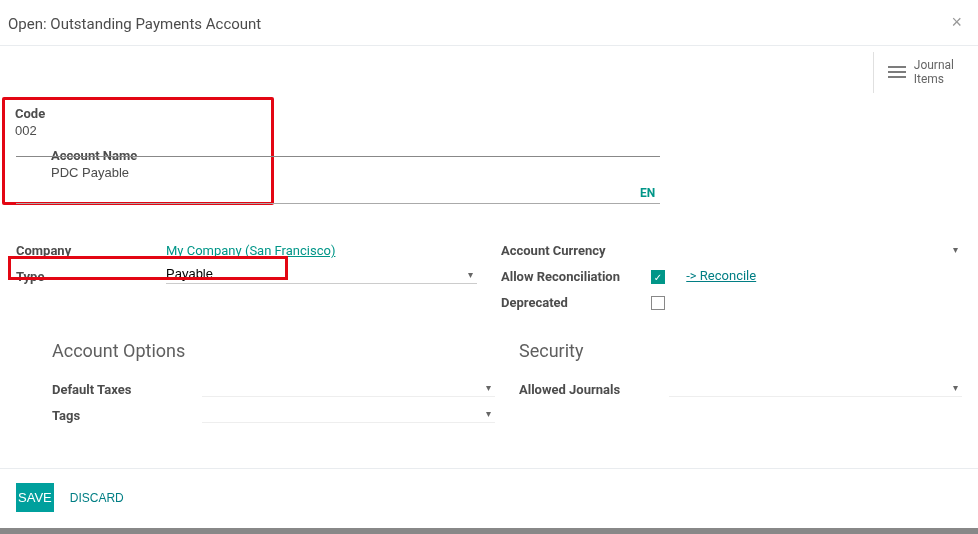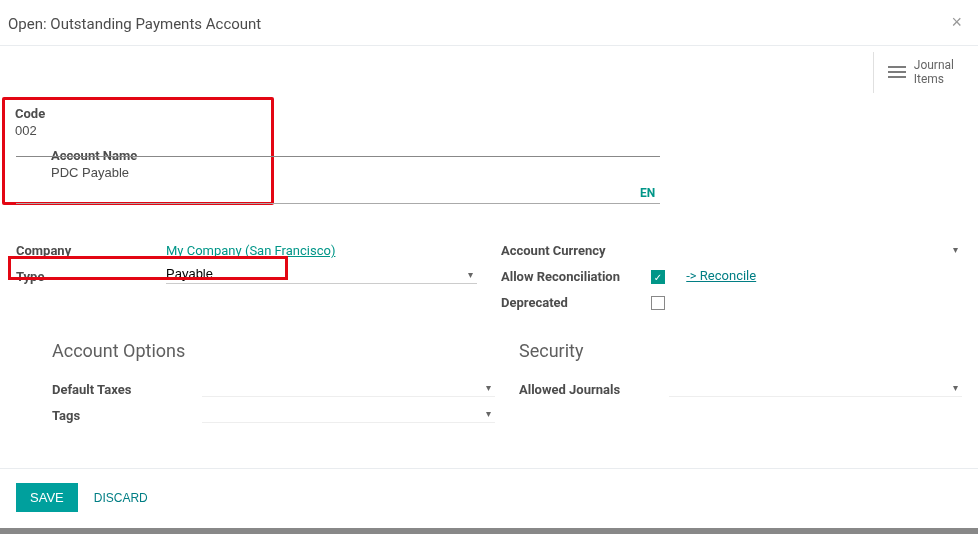--- a/index.html
+++ b/index.html
@@ -40,21 +40,21 @@
 .redbox2 { position: absolute; border: 3px solid #e30613; left: 8px; top: 256px; width: 280px; height: 24px; pointer-events: none; }
 
 .checkbox { width: 14px; height: 14px; border: 1px solid #888; display: inline-flex; align-items: center; justify-content: center; font-size: 10px; vertical-align: middle; }
 .checkbox.checked { background: #009688; border-color: #009688; color: #fff; }
 .reconcile-link { color: #017e84; font-size: 13px; margin-left: 18px; }
 
 .section-title { font-size: 18px; color: #5f5f5f; font-weight: 400; margin-bottom: 10px; }
 .sections { display: flex; position: absolute; top: 340px; left: 16px; right: 16px; margin-left: 36px; }
 
 .footer { position: absolute; bottom: 8px; left: 0; right: 0; padding: 14px 16px; border-top: 1px solid #e9ecef; display: flex; align-items: center; gap: 16px; }
-.btn-save { background: #00a09d; color: #fff; border: none; padding: 7px 14px; font-size: 13px; font-weight: 500; cursor: pointer; }
+.btn-save { background: #00a09d; color: #fff; border: none; padding: 7px 2px; font-size: 13px; font-weight: 500; cursor: pointer; }
 .btn-discard { background: none; border: none; color: #017e84; font-size: 12px; cursor: pointer; font-weight: 500; }
 
 .bottomshadow { position: absolute; bottom: 0; left: 0; right: 0; height: 6px; background: #888; }
 </style>
 </head>
 <body>
 
 <div class="modal-header">
   <span class="modal-title">Open: Outstanding Payments Account</span>
   <button class="close-btn">×</button>

